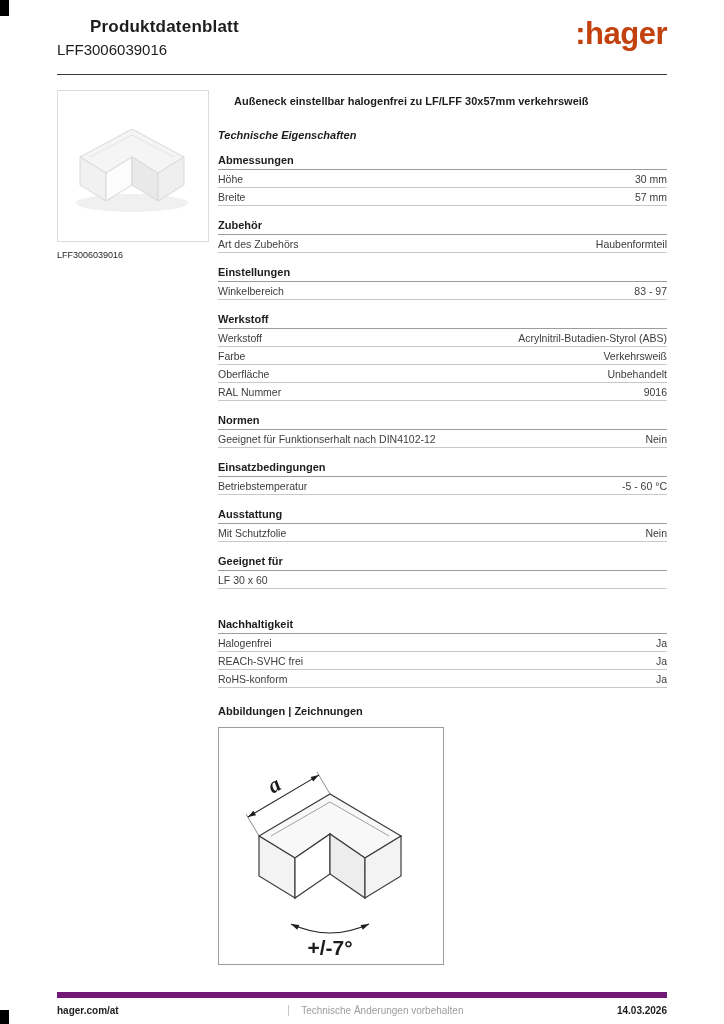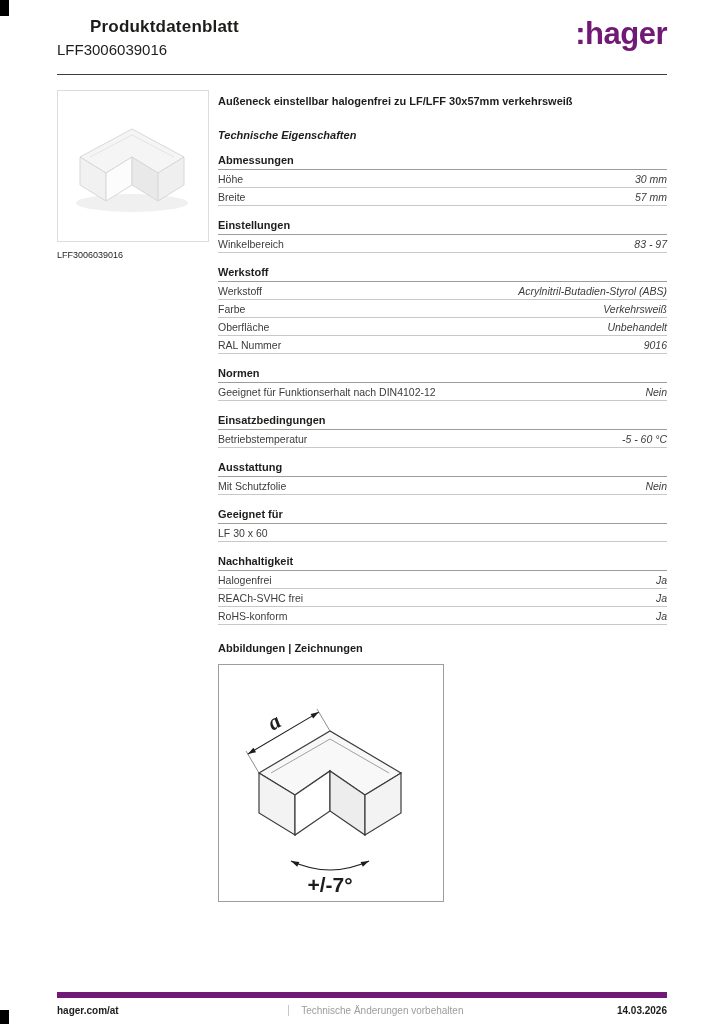--- a/index.html
+++ b/index.html
@@ -19,32 +19,32 @@
   .header-id    { font-size: 15px; margin-top: 4px; font-weight: 400; }
   .logo { position: absolute; right: 0; top: 1px; font-size: 31px; font-weight: 700;
           letter-spacing: -0.5px; line-height: 1; }
   .header-rule { position: absolute; left: 57px; right: 57px; top: 74px; border-top: 1px solid #3c3c3b; }
 
   .image-col { position: absolute; left: 57px; top: 90px; width: 150px; }
   .image-box { width: 150px; height: 150px; border: 1px solid #dcdcdc; background: #fff; }
   .image-caption { margin-top: 8px; font-size: 9px; color: #1d1d1b; }
 
   .content { position: absolute; left: 218px; top: 90px; width: 449px; }
-  .product-title { font-size: 11px; font-weight: 700; line-height: 1.3; padding-top: 4px; }
+  .product-title { font-size: 11px; font-weight: 700; line-height: 1.3; padding-top: 4px; margin-left: 16px; }
   .subtitle { font-size: 11px; font-weight: 700; margin-top: 21px; font-style: italic; }
 
   .spec-section { margin-top: 11px; }
   #sections .spec-section:nth-child(9) { margin-top: 27px; }
   .section-heading { font-size: 11px; font-weight: 700; padding: 2px 0 3px;
                      border-bottom: 1px solid #9d9d9c; }
   .spec-row { display: flex; justify-content: space-between; align-items: baseline;
               font-size: 10.5px; padding: 3px 0 2px; border-bottom: 1px solid #c8c8c8;
               color: #3c3c3b; }
   .row-label { text-align: left; padding-right: 10px; }
-  .row-value { text-align: right; white-space: nowrap; font-style: italic; }
+  .row-value { text-align: right; white-space: nowrap; }
 
   .drawing-heading { font-size: 11px; font-weight: 700; margin-top: 17px; }
   .drawing-box { margin-top: 10px; width: 224px; height: 236px; border: 1px solid #9d9d9c;
                  background: #fff; }
   .drawing-box svg, .image-box svg { display: block; }
 
   .footer { position: absolute; left: 57px; right: 57px; top: 992px;
             border-top: 6px solid #701a75; padding-top: 7px;
             display: flex; justify-content: space-between; align-items: flex-start;
             font-size: 10px; }
@@ -56,21 +56,21 @@
 <body>
 
 <div class="page">
 
   <div class="crop-top"></div>
   <div class="crop-bottom"></div>
 
   <header class="header">
     <div class="header-title">Produktdatenblatt</div>
     <div class="header-id">LFF3006039016</div>
-    <div class="logo" style="color: #701a75;">:hager</div>
+    <div class="logo" style="color: #c2410c;">:hager</div>
   </header>
   <div class="header-rule"></div>
 
   <aside class="image-col">
     <div class="image-box">
       <svg width="148" height="148" viewBox="0 0 148 148">
         <ellipse cx="74" cy="112" rx="56" ry="9" fill="#f0f0f0"></ellipse>
         <polygon points="22,66 74,38 126,66 100,82 74,66 48,82" fill="#f5f5f5" stroke="#d8d8d8" stroke-width="1"></polygon>
         <polygon points="22,66 48,82 48,110 22,94" fill="#f1f1f1" stroke="#d8d8d8" stroke-width="1"></polygon>
         <polygon points="48,82 74,66 74,94 48,110" fill="#fcfcfc" stroke="#d8d8d8" stroke-width="1"></polygon>
@@ -92,20 +92,27 @@
           <div class="spec-row">
             <span class="row-label">Höhe</span>
             <span class="row-value">30 mm</span>
           </div>
           <div class="spec-row">
             <span class="row-label">Breite</span>
             <span class="row-value">57 mm</span>
           </div>
         </section>
         <section class="spec-section">
+          <div class="section-heading">Zubehör</div>
+          <div class="spec-row">
+            <span class="row-label">Art des Zubehörs</span>
+            <span class="row-value">Haubenformteil</span>
+          </div>
+        </section>
+        <section class="spec-section">
           <div class="section-heading">Einstellungen</div>
           <div class="spec-row">
             <span class="row-label">Winkelbereich</span>
             <span class="row-value">83 - 97</span>
           </div>
         </section>
         <section class="spec-section">
           <div class="section-heading">Werkstoff</div>
           <div class="spec-row">
             <span class="row-label">Werkstoff</span>

